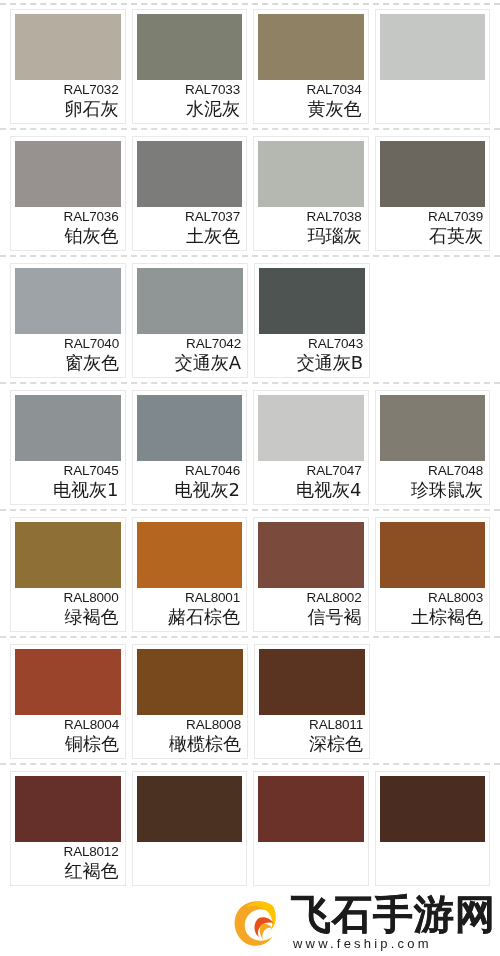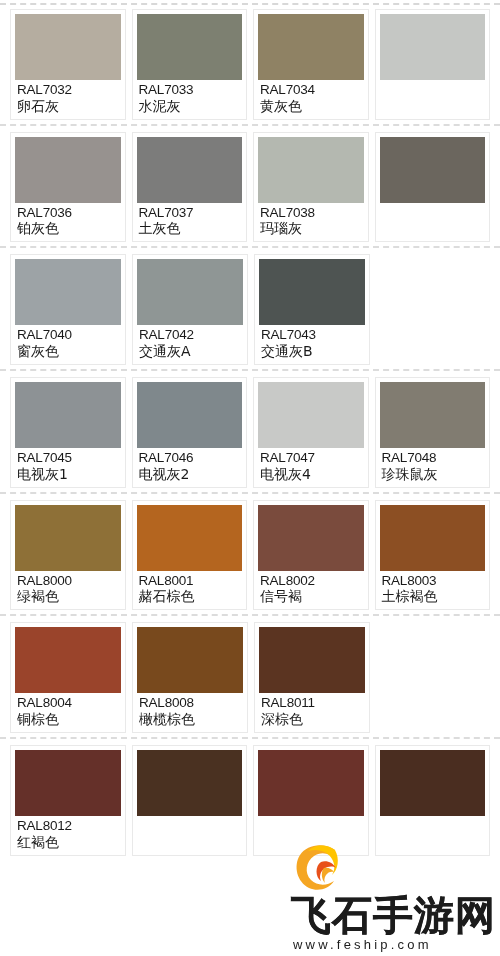--- a/index.html
+++ b/index.html
@@ -29,20 +29,21 @@
     height: 0;
     border-top: 2px dashed #d8d8d8;
   }
   .grid {
     position: absolute;
     top: 9px;
     left: 0;
     width: 500px;
     display: flex;
     flex-direction: column;
+    text-align: right;
   }
   .row {
     display: flex;
     flex-direction: row;
     width: 500px;
     padding: 0 10px;
     box-sizing: border-box;
     column-gap: 6px;
   }
   .divider {
@@ -70,34 +71,35 @@
     line-height: 1.08;
   }
   .code {
     font-size: 13.5px;
     color: #1a1a1a;
     letter-spacing: -0.2px;
     font-family: "Liberation Sans", "DejaVu Sans", sans-serif;
     white-space: nowrap;
   }
   .cname {
-    font-size: 14px;
+    font-size: 18px;
     color: #1a1a1a;
     letter-spacing: 0px;
     font-family: "DejaVu Sans", "Liberation Sans", sans-serif;
     white-space: nowrap;
     margin-top: 1px;
   }
   
   .watermark {
     position: absolute;
     right: 4px;
     bottom: 4px;
     display: flex;
-    flex-direction: column;
+    flex-direction: row;
+    align-items: center;
     pointer-events: none;
   }
   .wm-mark {
     position: relative;
     width: 58px;
     height: 58px;
     margin-right: 4px;
     flex: none;
   }
   .wm-text {
@@ -176,20 +178,24 @@
         </div>
         <div class="card">
           <div class="swatch" title="RAL7038" style="background: rgb(180, 184, 176);"></div>
           <div class="meta">
             <div class="code">RAL7038</div>
             <div class="cname">玛瑙灰</div>
           </div>
         </div>
         <div class="card">
           <div class="swatch" title="RAL7039" style="background: rgb(107, 102, 94);"></div>
+          <div class="meta">
+            <div class="code">RAL7039</div>
+            <div class="cname">石英灰</div>
+          </div>
         </div>
       </div>
       <div class="divider"></div>
       <div class="row">
         <div class="card">
           <div class="swatch" title="RAL7040" style="background: rgb(157, 163, 166);"></div>
           <div class="meta">
             <div class="code">RAL7040</div>
             <div class="cname">窗灰色</div>
           </div>

